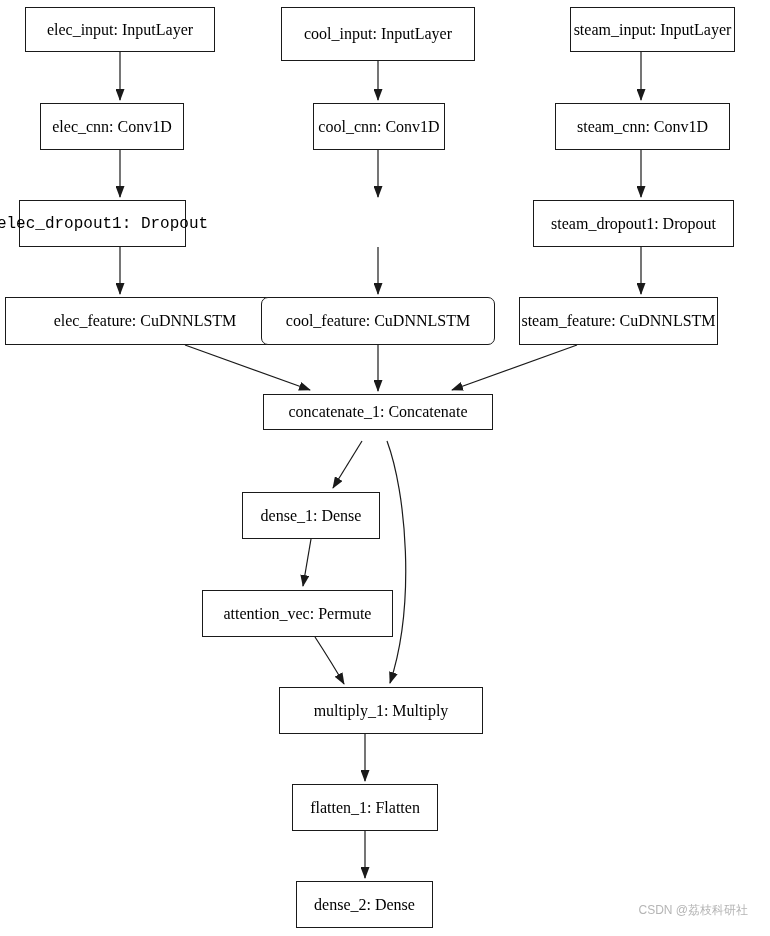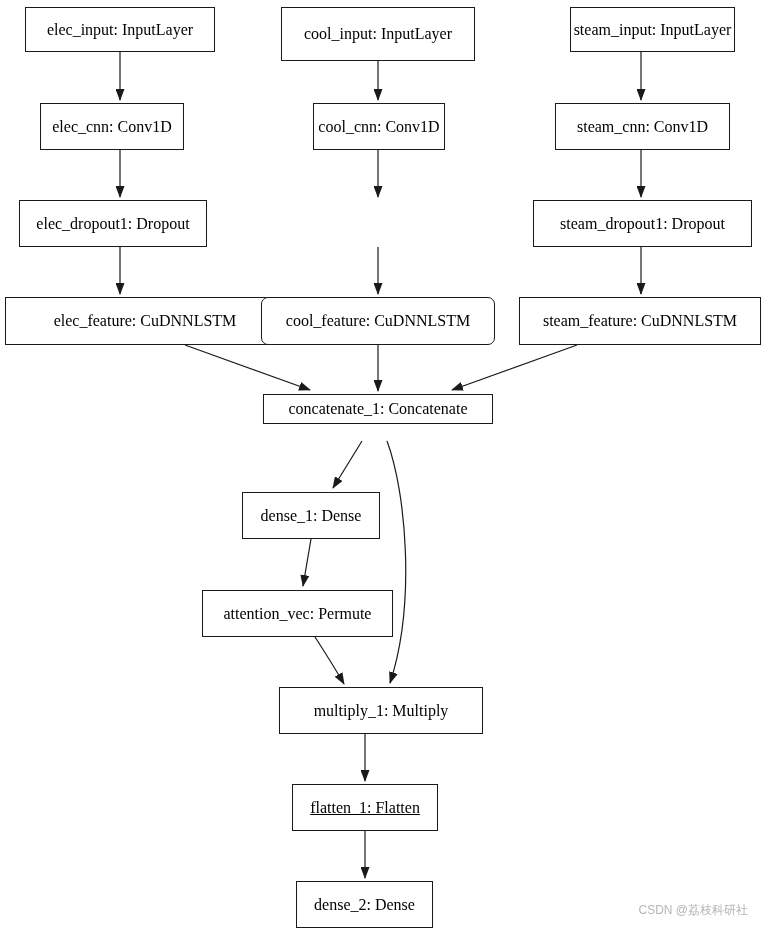--- a/index.html
+++ b/index.html
@@ -38,33 +38,33 @@
   }
   
   .n-elec-input     { left: 25px;  top: 7px;   width: 190px; height: 45px; }
   .n-cool-input     { left: 281px; top: 7px;   width: 194px; height: 54px; }
   .n-steam-input    { left: 570px; top: 7px;   width: 165px; height: 45px; }
   
   .n-elec-cnn       { left: 40px;  top: 103px; width: 144px; height: 47px; }
   .n-cool-cnn       { left: 297px; top: 103px; width: 132px; height: 47px; margin-left: 16px; }
   .n-steam-cnn      { left: 555px; top: 103px; width: 175px; height: 47px; }
   
-  .n-elec-dropout1  { left: 19px;  top: 200px; width: 188px; height: 47px; }
+  .n-elec-dropout1  { left: 19px;  top: 200px; width: 167px; height: 47px; font-family: Liberation Mono, monospace; }
   .n-cool-dropout1  { left: 275px; top: 200px; width: 204px; height: 47px; }
-  .n-steam-dropout1 { left: 533px; top: 200px; width: 219px; height: 47px; }
+  .n-steam-dropout1 { left: 533px; top: 200px; width: 201px; height: 47px; }
   
   .n-elec-feature   { left: 5px;   top: 297px; width: 280px; height: 48px; }
   .n-cool-feature   { left: 261px; top: 297px; width: 234px; height: 48px; border-radius: 7px; }
-  .n-steam-feature  { left: 519px; top: 297px; width: 242px; height: 48px; }
+  .n-steam-feature  { left: 519px; top: 297px; width: 199px; height: 48px; }
   
-  .n-concatenate-1  { left: 263px; top: 394px; width: 230px; height: 30px; }
+  .n-concatenate-1  { left: 263px; top: 394px; width: 230px; height: 36px; }
   .n-dense-1        { left: 242px; top: 492px; width: 138px; height: 47px; text-align: right; }
   .n-attention-vec  { left: 202px; top: 590px; width: 191px; height: 47px; text-align: right; }
   .n-multiply-1     { left: 279px; top: 687px; width: 204px; height: 47px; }
-  .n-flatten-1      { left: 292px; top: 784px; width: 146px; height: 47px; text-decoration: underline; }
+  .n-flatten-1      { left: 292px; top: 784px; width: 146px; height: 47px; }
   .n-dense-2        { left: 296px; top: 881px; width: 137px; height: 47px; }
 
   .watermark {
     position: absolute;
     right: 22px;
     top: 902px;
     font-family: "Liberation Sans", "DejaVu Sans", sans-serif;
     font-size: 12px;
     color: #b5b5b5;
     z-index: 3;

